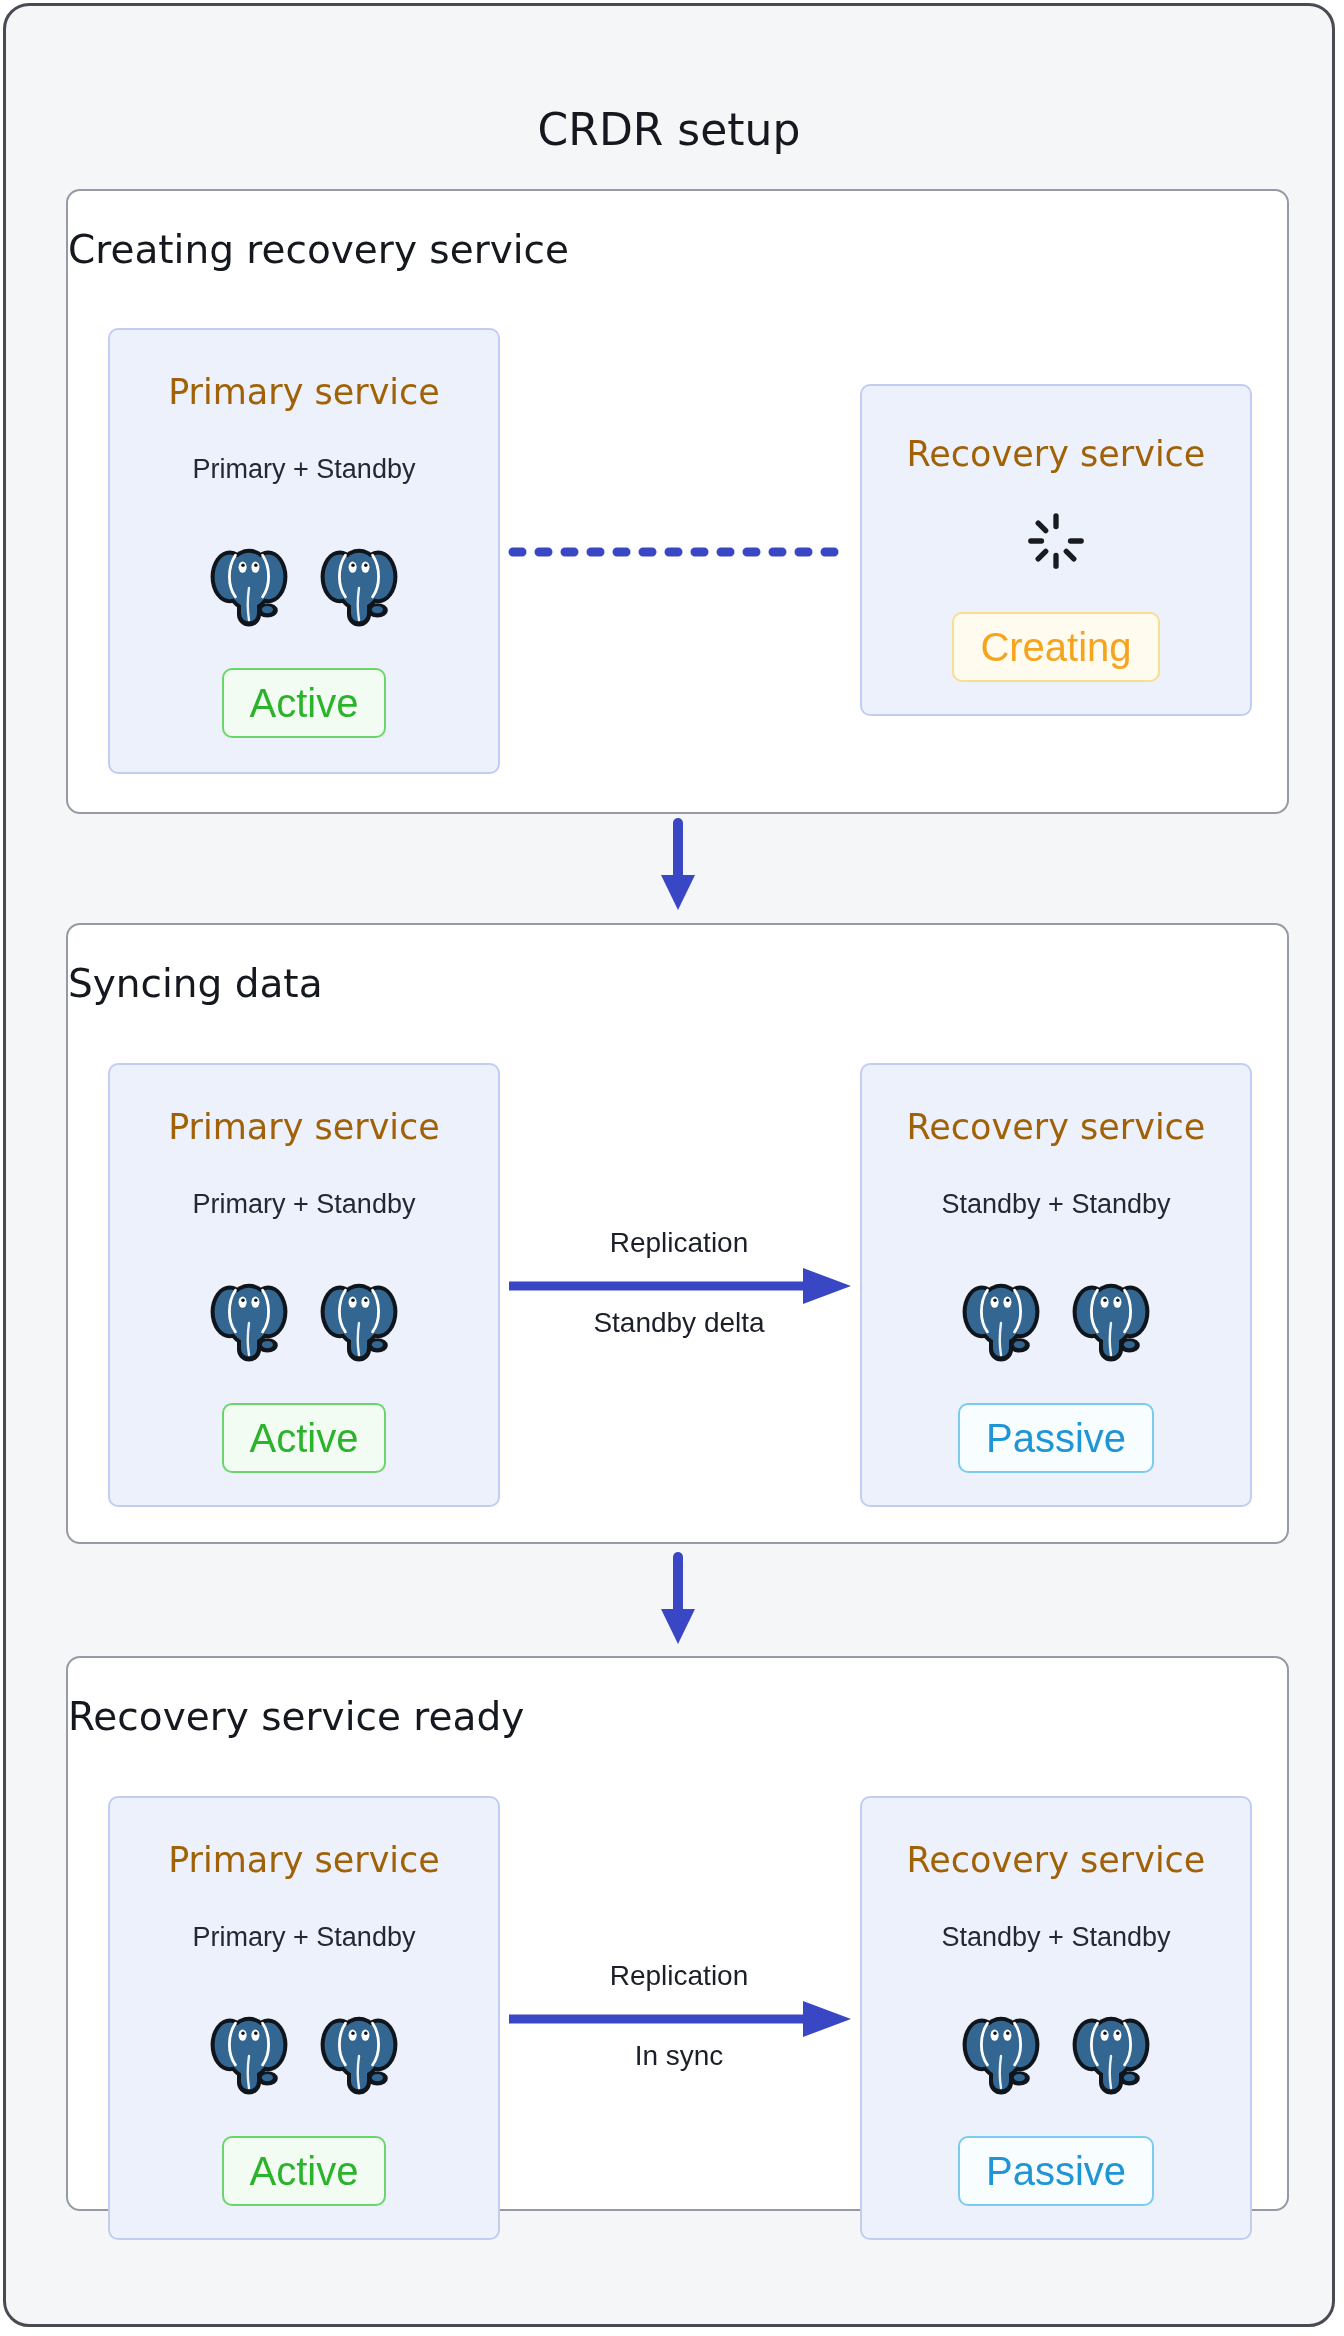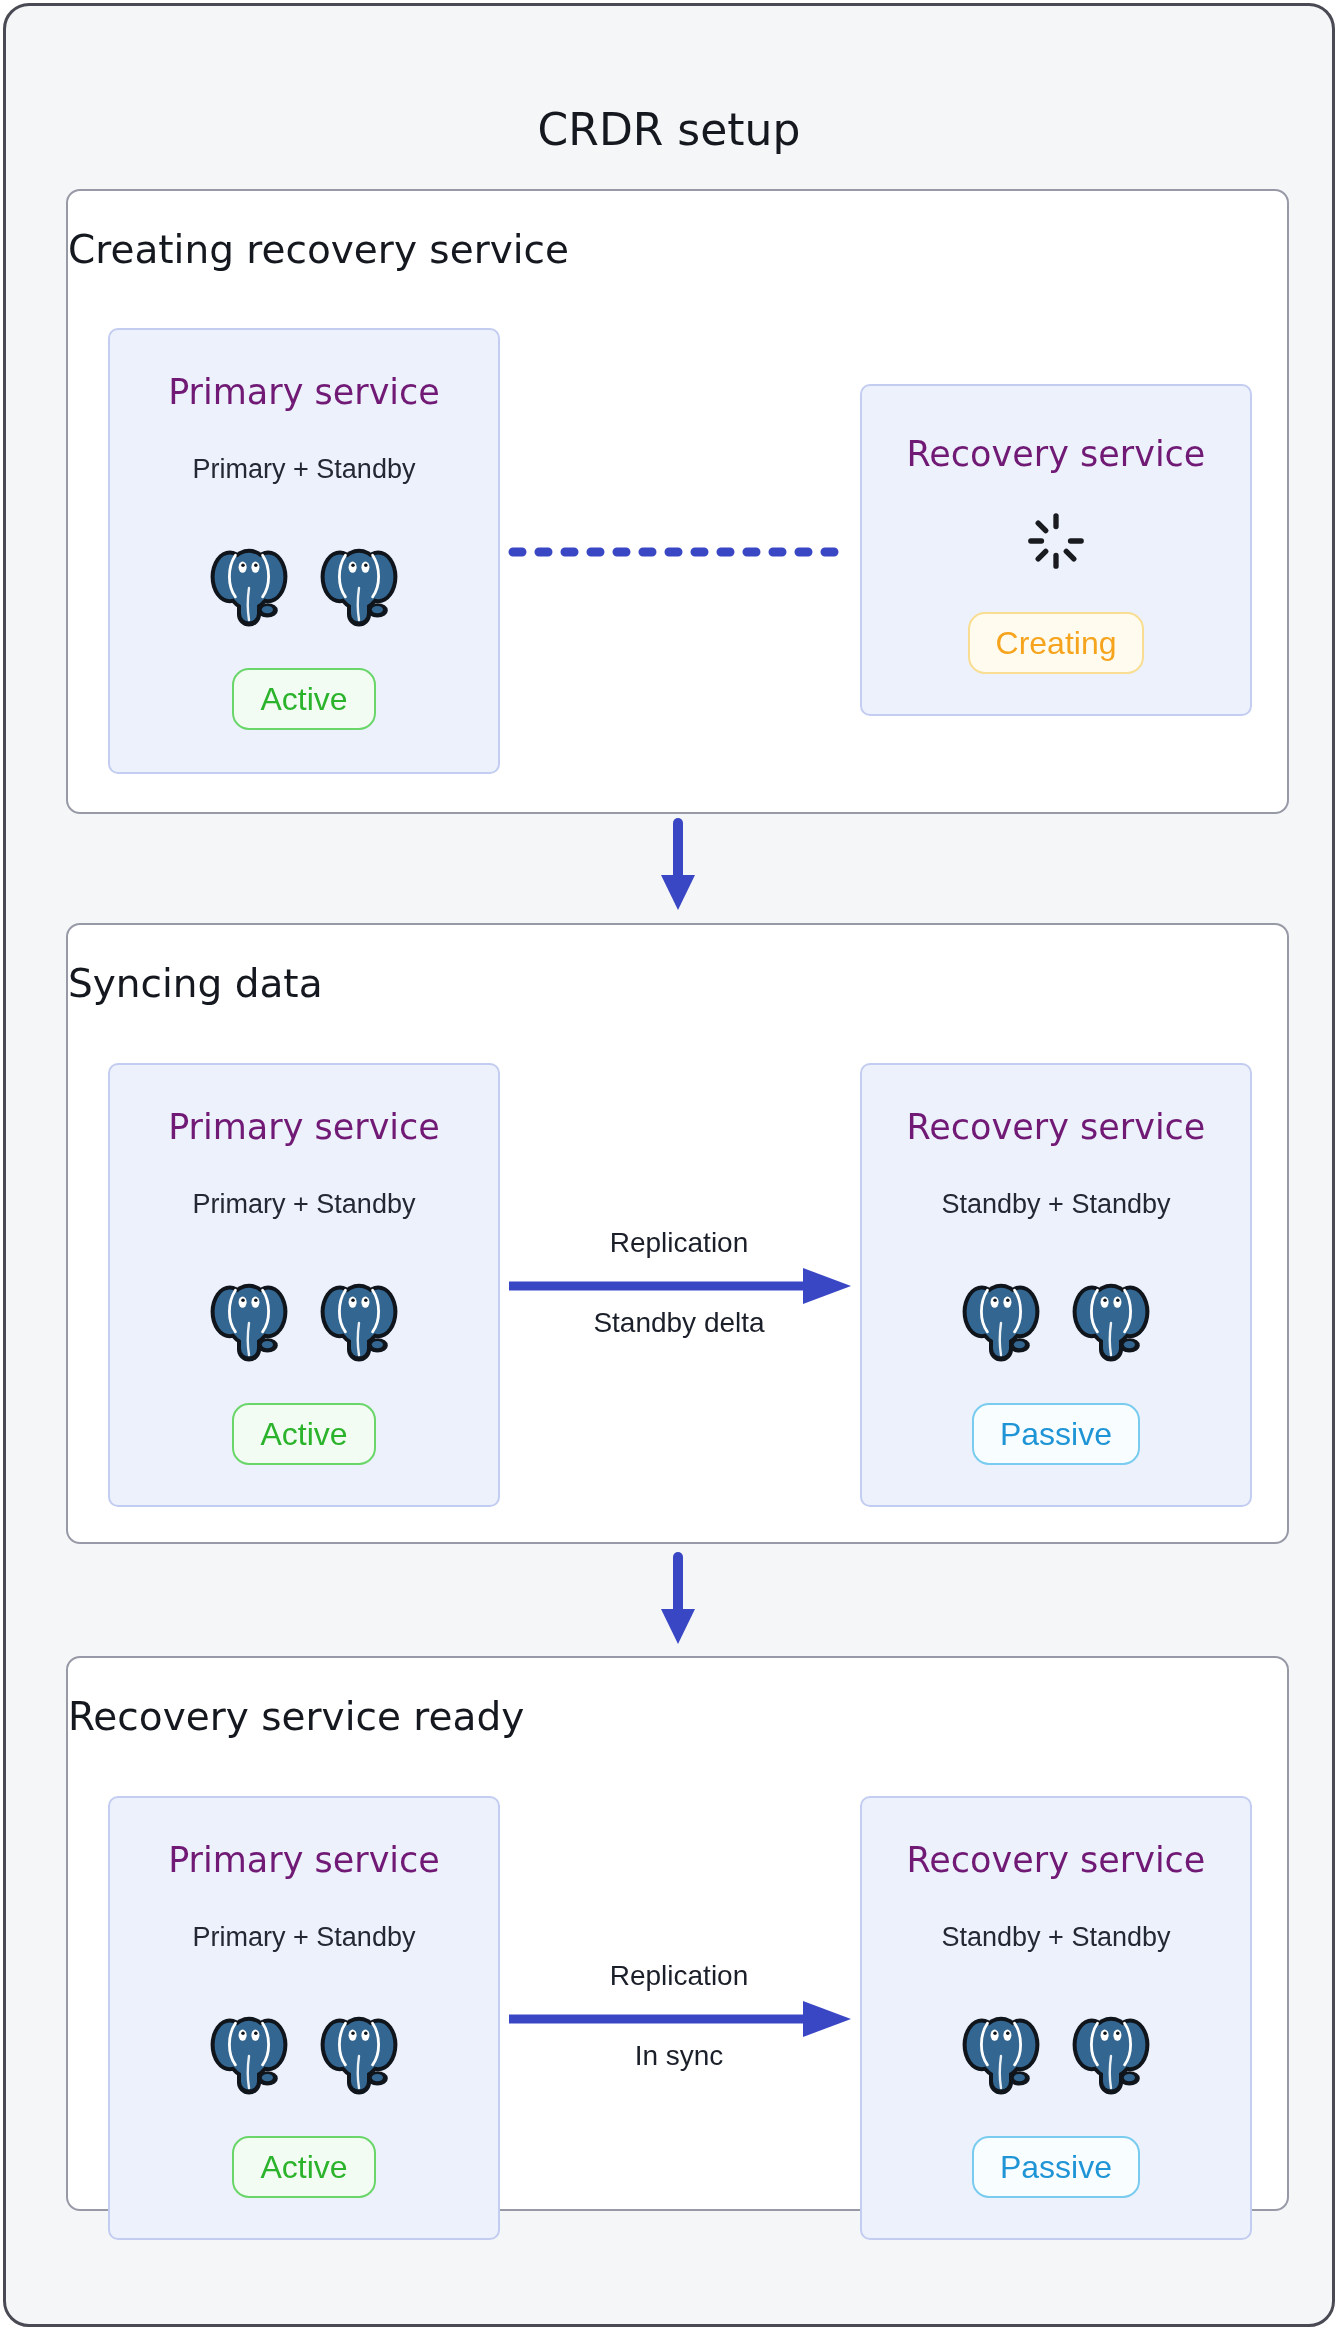--- a/index.html
+++ b/index.html
@@ -23,32 +23,32 @@
 
   
   .svc{position:absolute;width:392px;background:#edf1fc;border:2px solid #c3cdf1;
        border-radius:10px;box-sizing:border-box;}
   .svc.left{left:40px;top:138px;height:444px;}
   .svc.right{left:792px;top:138px;height:444px;}
   .s1 .svc.left{top:137px;height:446px;}
   .s1 .svc.right{top:193px;height:332px;}
 
   .svc-title{position:absolute;top:42px;left:0;width:100%;text-align:center;
-             font-family:"DejaVu Sans",sans-serif;font-size:35px;font-weight:400;color:#701a75;}
+             font-family:"DejaVu Sans",sans-serif;font-size:35px;font-weight:400;color:#a16207;}
   .s1 .svc.right .svc-title{top:48px;}
   .svc-sub{position:absolute;top:124px;left:0;width:100%;text-align:center;
            font-size:27px;color:#232834;}
   .icons{position:absolute;top:210px;left:0;width:100%;display:flex;
          justify-content:center;gap:30px;}
   .badge-row{position:absolute;top:338px;left:0;width:100%;text-align:center;}
   .s1 .svc.right .badge-row{top:226px;}
   .spinner-row{position:absolute;top:124px;left:0;width:100%;text-align:center;}
 
-  .badge{display:inline-block;font-size:32px;line-height:1.0;padding:13px 26px;
-         border-radius:17px;border:2px solid;}
+  .badge{display:inline-block;font-size:40px;line-height:1.0;padding:13px 26px;
+         border-radius:10px;border:2px solid;}
   .badge.active{color:#2cb32c;border-color:#6ad66a;background:#f2fcf2;}
   .badge.creating{color:#f6a41d;border-color:#f9dd92;background:#fffbee;}
   .badge.passive{color:#2095d6;border-color:#79ccf0;background:#f8fdff;}
 
   
   .conn-label{position:absolute;left:437px;width:348px;text-align:center;
               font-size:28px;color:#1b1f29;}
   .conn-label.lt{top:302px;}
   .conn-label.lb{top:382px;}
   .conn-dash{position:absolute;left:437px;top:346px;}

